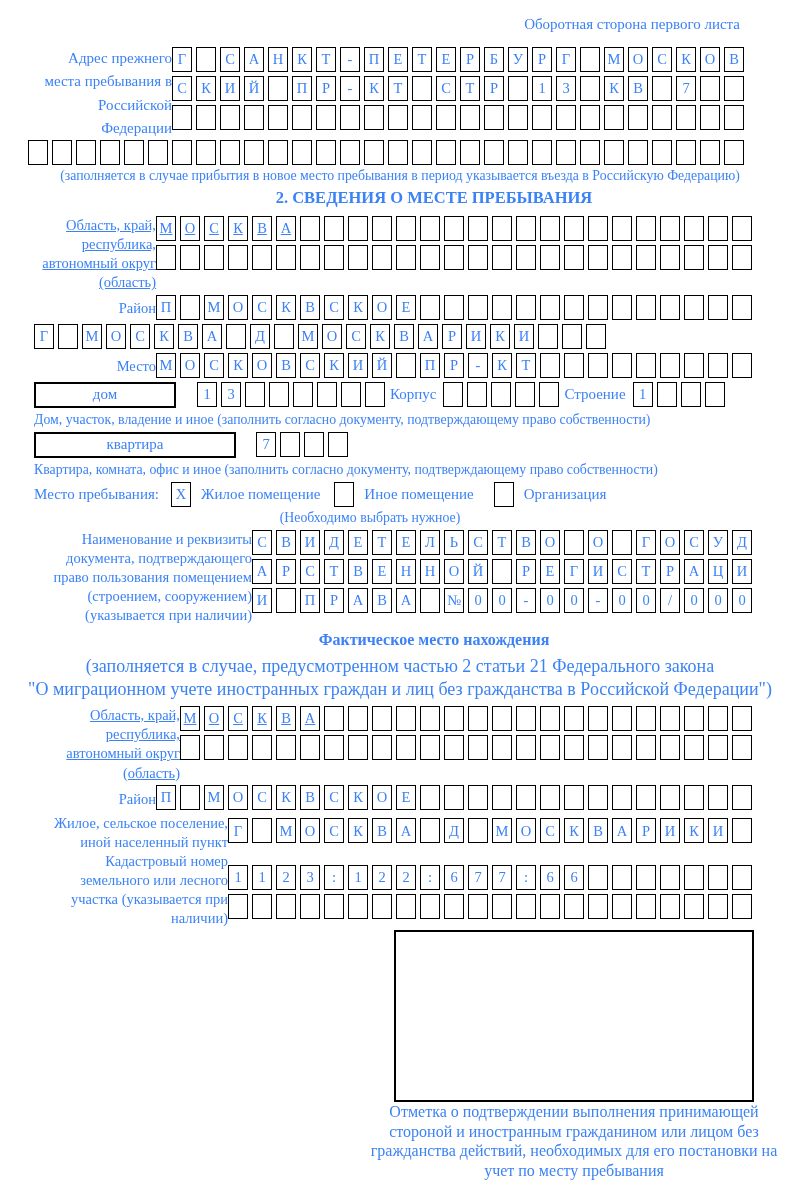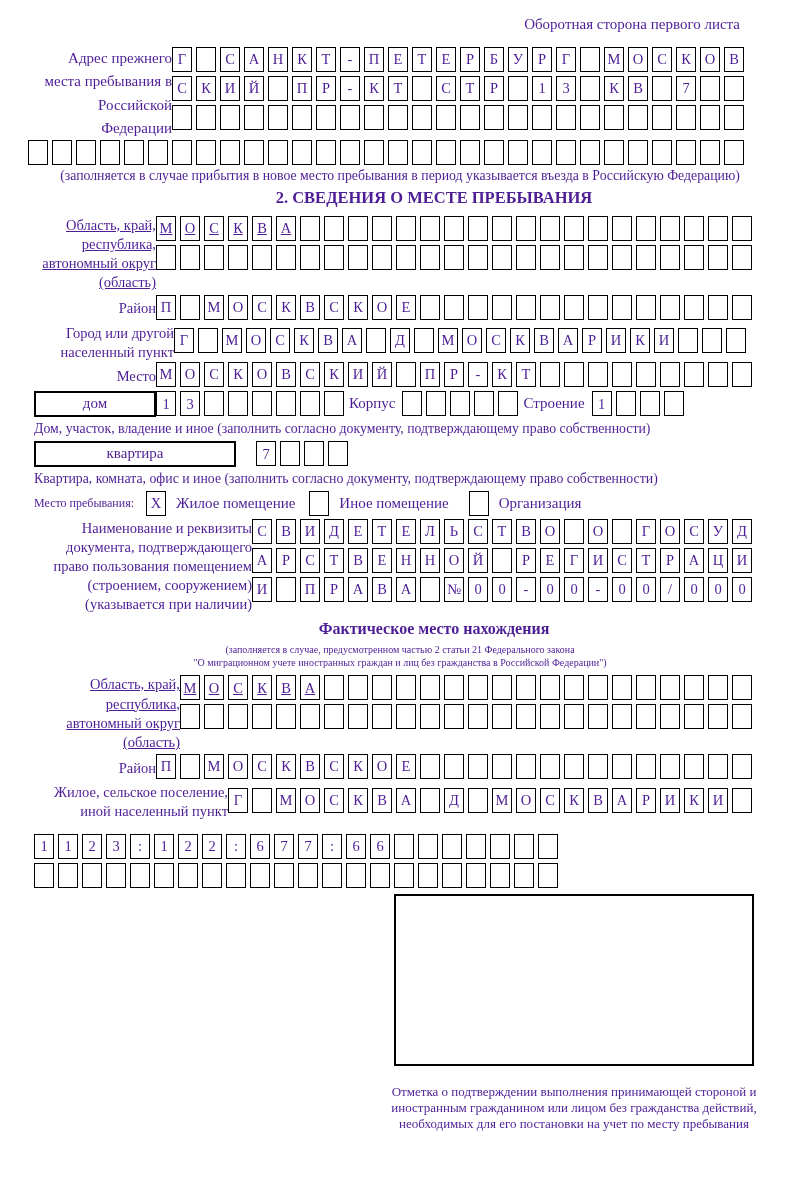--- a/index.html
+++ b/index.html
@@ -3,21 +3,21 @@
 <meta charset="utf-8">
 <style>
   html,body { margin:0; padding:0; background:#fff; }
   .page {
     position:relative;
     width:800px; height:1180px;
     box-sizing:border-box;
     padding:16px 0 0 34px;
     overflow:hidden;
     background:#fff;
-    color:#4c1d95;
+    color:#3b82f6;
     font-family:"Liberation Serif", serif;
     font-size:15px;
   }
   .header-note { text-align:right; padding-right:60px; font-size:15px; margin-bottom:14px; }
 
   .row { display:flex; align-items:flex-start; }
   .row.vcenter { align-items:center; }
   .lbl { flex:0 0 auto; font-size:14.5px; line-height:1.32;text-align:right; }
   .w122 { width:122px; }
   .w140 { width:140px; }
@@ -41,48 +41,48 @@
   .center800 { width:800px; margin-left:-34px; text-align:center; }
   .small-note { font-size:13.8px; margin:1px 0 4px 0; }
   .prev-note { font-size:13.8px; margin-bottom:4px; }
   .section-title { font-weight:bold; font-size:16.5px; margin:4px 0 8px 0; }
 
   .dom-row { display:flex; align-items:center; margin-bottom:4px; }
   .widebox {
     flex:0 0 auto; height:26px; border:2px solid #000; box-sizing:border-box;
     display:flex; align-items:center; justify-content:center; font-size:15px;
   }
-  .widebox.dom { width:122px; }
+  .widebox.dom { width:142px; margin-right:21px; }
   .widebox.kvartira { width:202px; margin-right:20px; }
   .inline-lbl { font-size:15px; margin:0 7px 0 5px; }
   .dom-row .boxes { margin-bottom:0; }
 
   .stay-row { display:flex; align-items:center; margin-bottom:3px; }
-  .stay-row .lbl-stay { font-size:12px; margin-right:12px; }
+  .stay-row .lbl-stay { font-size:15px; margin-right:12px; }
   .stay-row .boxes { margin-bottom:0; }
   .stay-row .opt-lbl { font-size:15px; margin-left:10px; }
   .gap12 { margin-left:14px; }
   .gap18 { margin-left:20px; }
   .choose-note { width:740px; margin-left:-34px; text-align:center; font-size:13.8px; margin-bottom:4px; }
 
   .sub-title { font-weight:bold; font-size:16px; margin:6px 0 6px 0; }
-  .law-note { font-size:10px; line-height:1.25; }
+  .law-note { font-size:18px; line-height:1.25; }
   .law-note-wrap { margin-bottom:6px; }
 
   .kad-rows { margin-top:13px; }
 
   .stamp-box {
     width:360px; height:172px;
     border:2px solid #000; box-sizing:border-box;
     margin-left:360px; margin-top:2px;
     background:#fff;
   }
   .stamp-caption {
-    width:420px; margin-left:330px; margin-top:18px;
-    text-align:center; font-size:13px; line-height:1.22;
+    width:420px; margin-left:330px; margin-top:0;
+    text-align:center; font-size:16px; line-height:1.22;
   }
   .mb2 { margin-bottom:2px;text-decoration:underline; }
   .mb4 { margin-bottom:4px; }
 </style>
 </head>
 <body>
 
 <div class="page">
 
   <div class="header-note">Оборотная сторона первого листа</div>
@@ -291,21 +291,20 @@
         <span class="cell"></span>
         <span class="cell"></span>
         <span class="cell"></span>
         <span class="cell"></span>
         <span class="cell"></span>
         <span class="cell"></span>
       </div>
   </div>
 
   <div class="row vcenter">
-    <div class="lbl w140">Город или другой населенный пункт</div>
     <div class="boxes">
         <span class="cell">Г</span>
         <span class="cell"></span>
         <span class="cell">М</span>
         <span class="cell">О</span>
         <span class="cell">С</span>
         <span class="cell">К</span>
         <span class="cell">В</span>
         <span class="cell">А</span>
         <span class="cell"></span>
@@ -407,20 +406,21 @@
     <span class="opt-lbl">Жилое помещение</span>
     <span class="boxes gap12">
         <span class="cell"></span>
       </span>
     <span class="opt-lbl">Иное помещение</span>
     <span class="boxes gap18">
         <span class="cell"></span>
       </span>
     <span class="opt-lbl">Организация</span>
   </div>
+  <div class="choose-note">(Необходимо выбрать нужное)</div>
 
   <div class="row mb4">
     <div class="lbl w218">Наименование и реквизиты документа, подтверждающего право пользования помещением (строением, сооружением) (указывается при наличии)</div>
     <div class="rows">
       <div class="boxes">
           <span class="cell">С</span>
           <span class="cell">В</span>
           <span class="cell">И</span>
           <span class="cell">Д</span>
           <span class="cell">Е</span>
@@ -607,20 +607,21 @@
         <span class="cell">А</span>
         <span class="cell">Р</span>
         <span class="cell">И</span>
         <span class="cell">К</span>
         <span class="cell">И</span>
         <span class="cell"></span>
       </div>
   </div>
 
   <div class="row">
+    <div class="lbl w194">Кадастровый номер земельного или лесного участка (указывается при наличии)</div>
     <div class="rows kad-rows">
       <div class="boxes">
           <span class="cell">1</span>
           <span class="cell">1</span>
           <span class="cell">2</span>
           <span class="cell">3</span>
           <span class="cell">:</span>
           <span class="cell">1</span>
           <span class="cell">2</span>
           <span class="cell">2</span>

